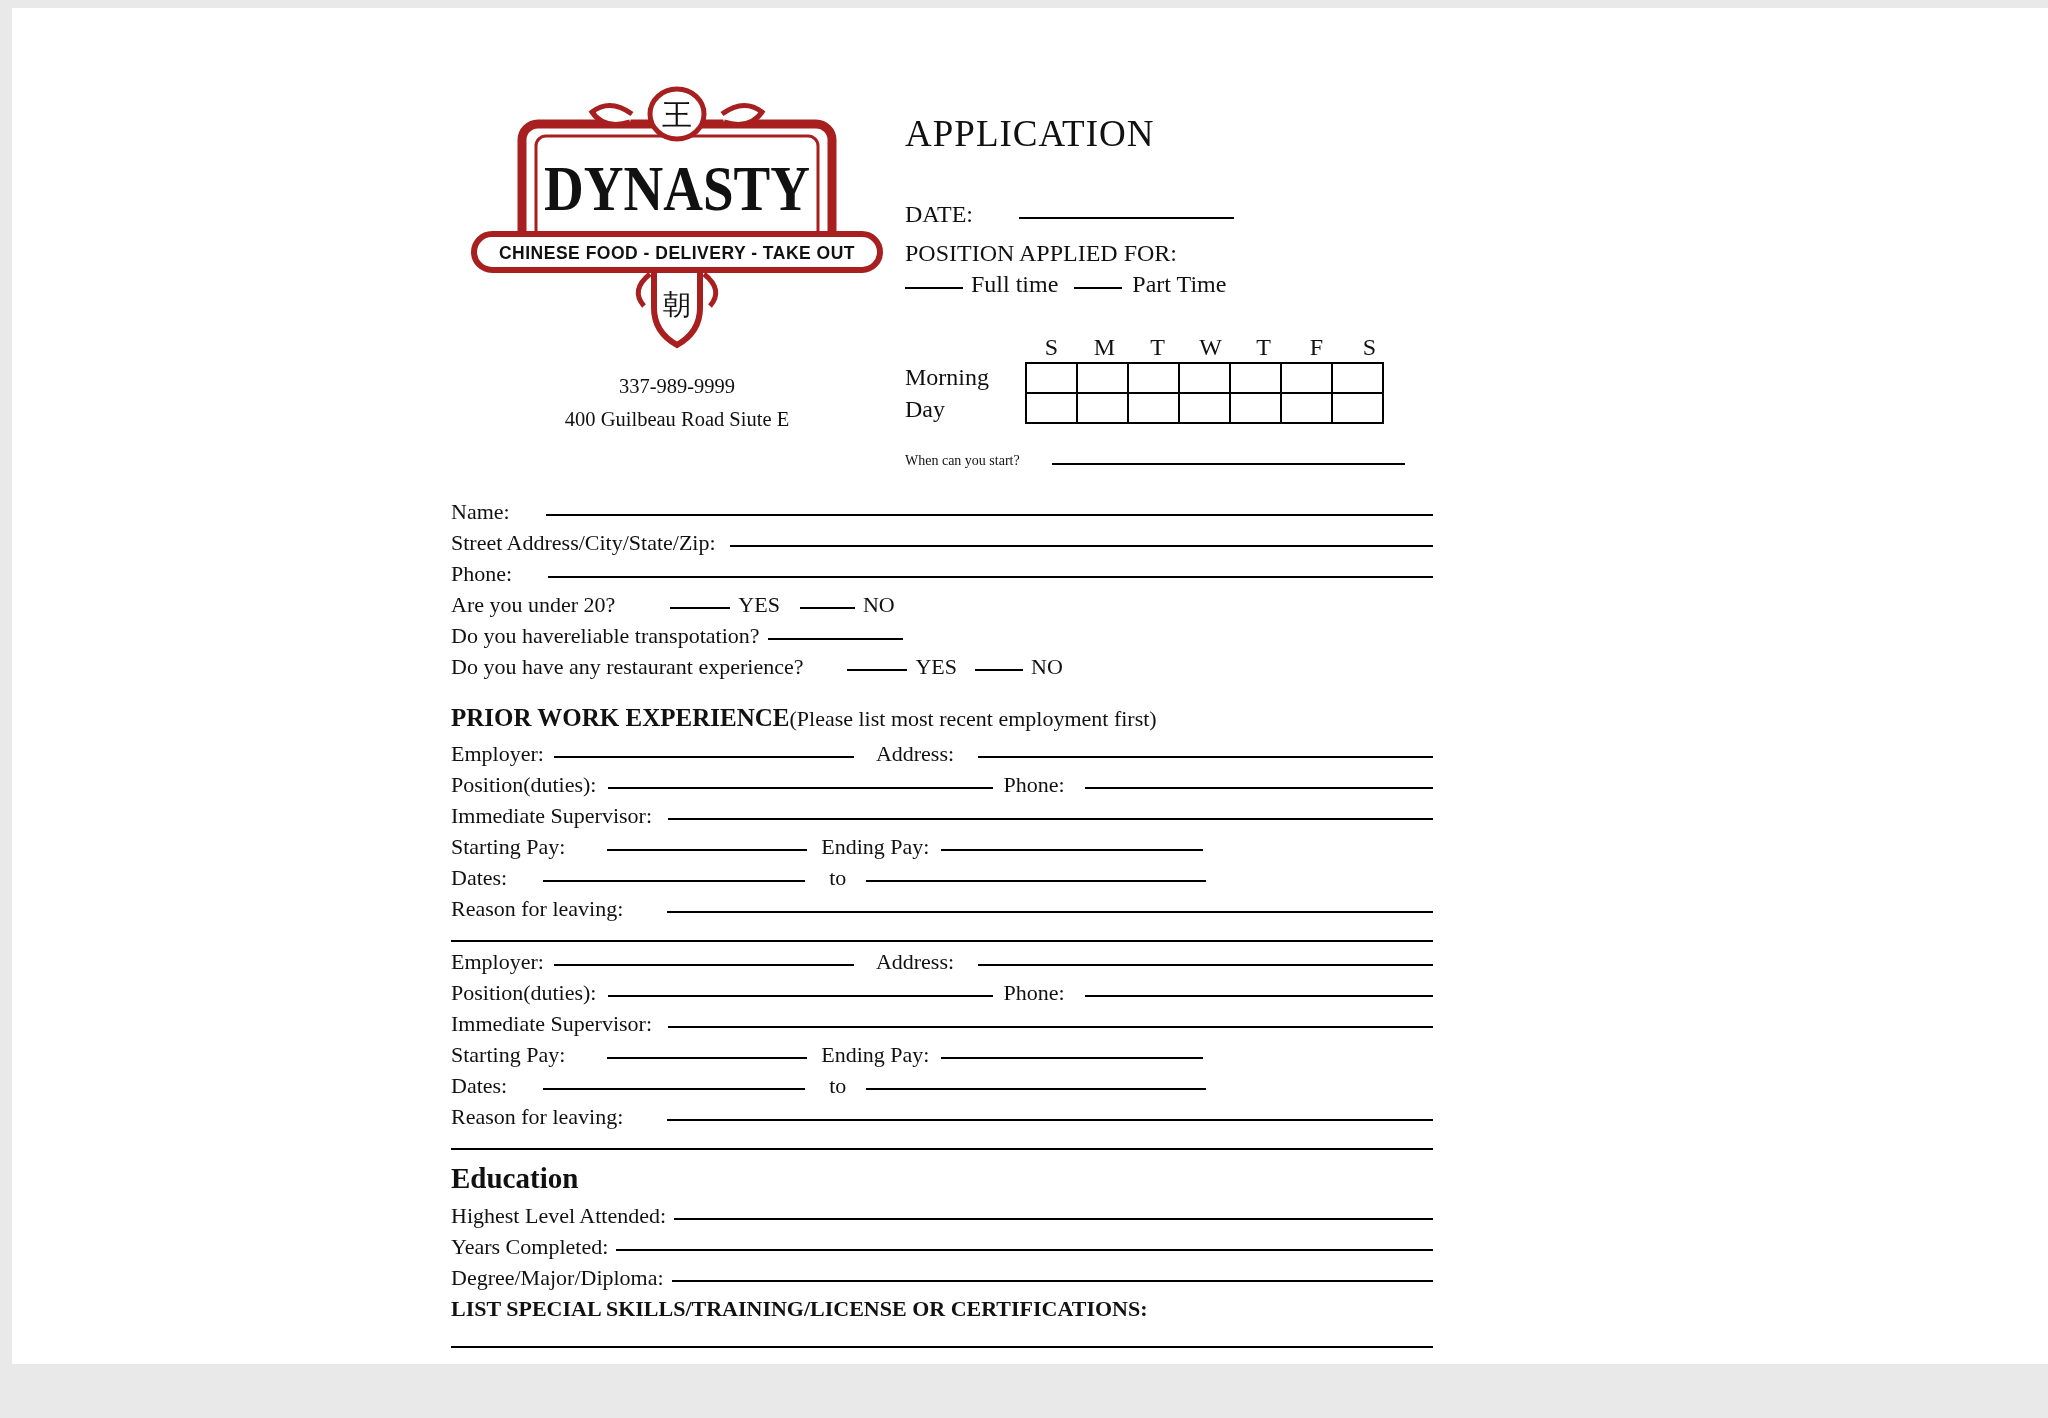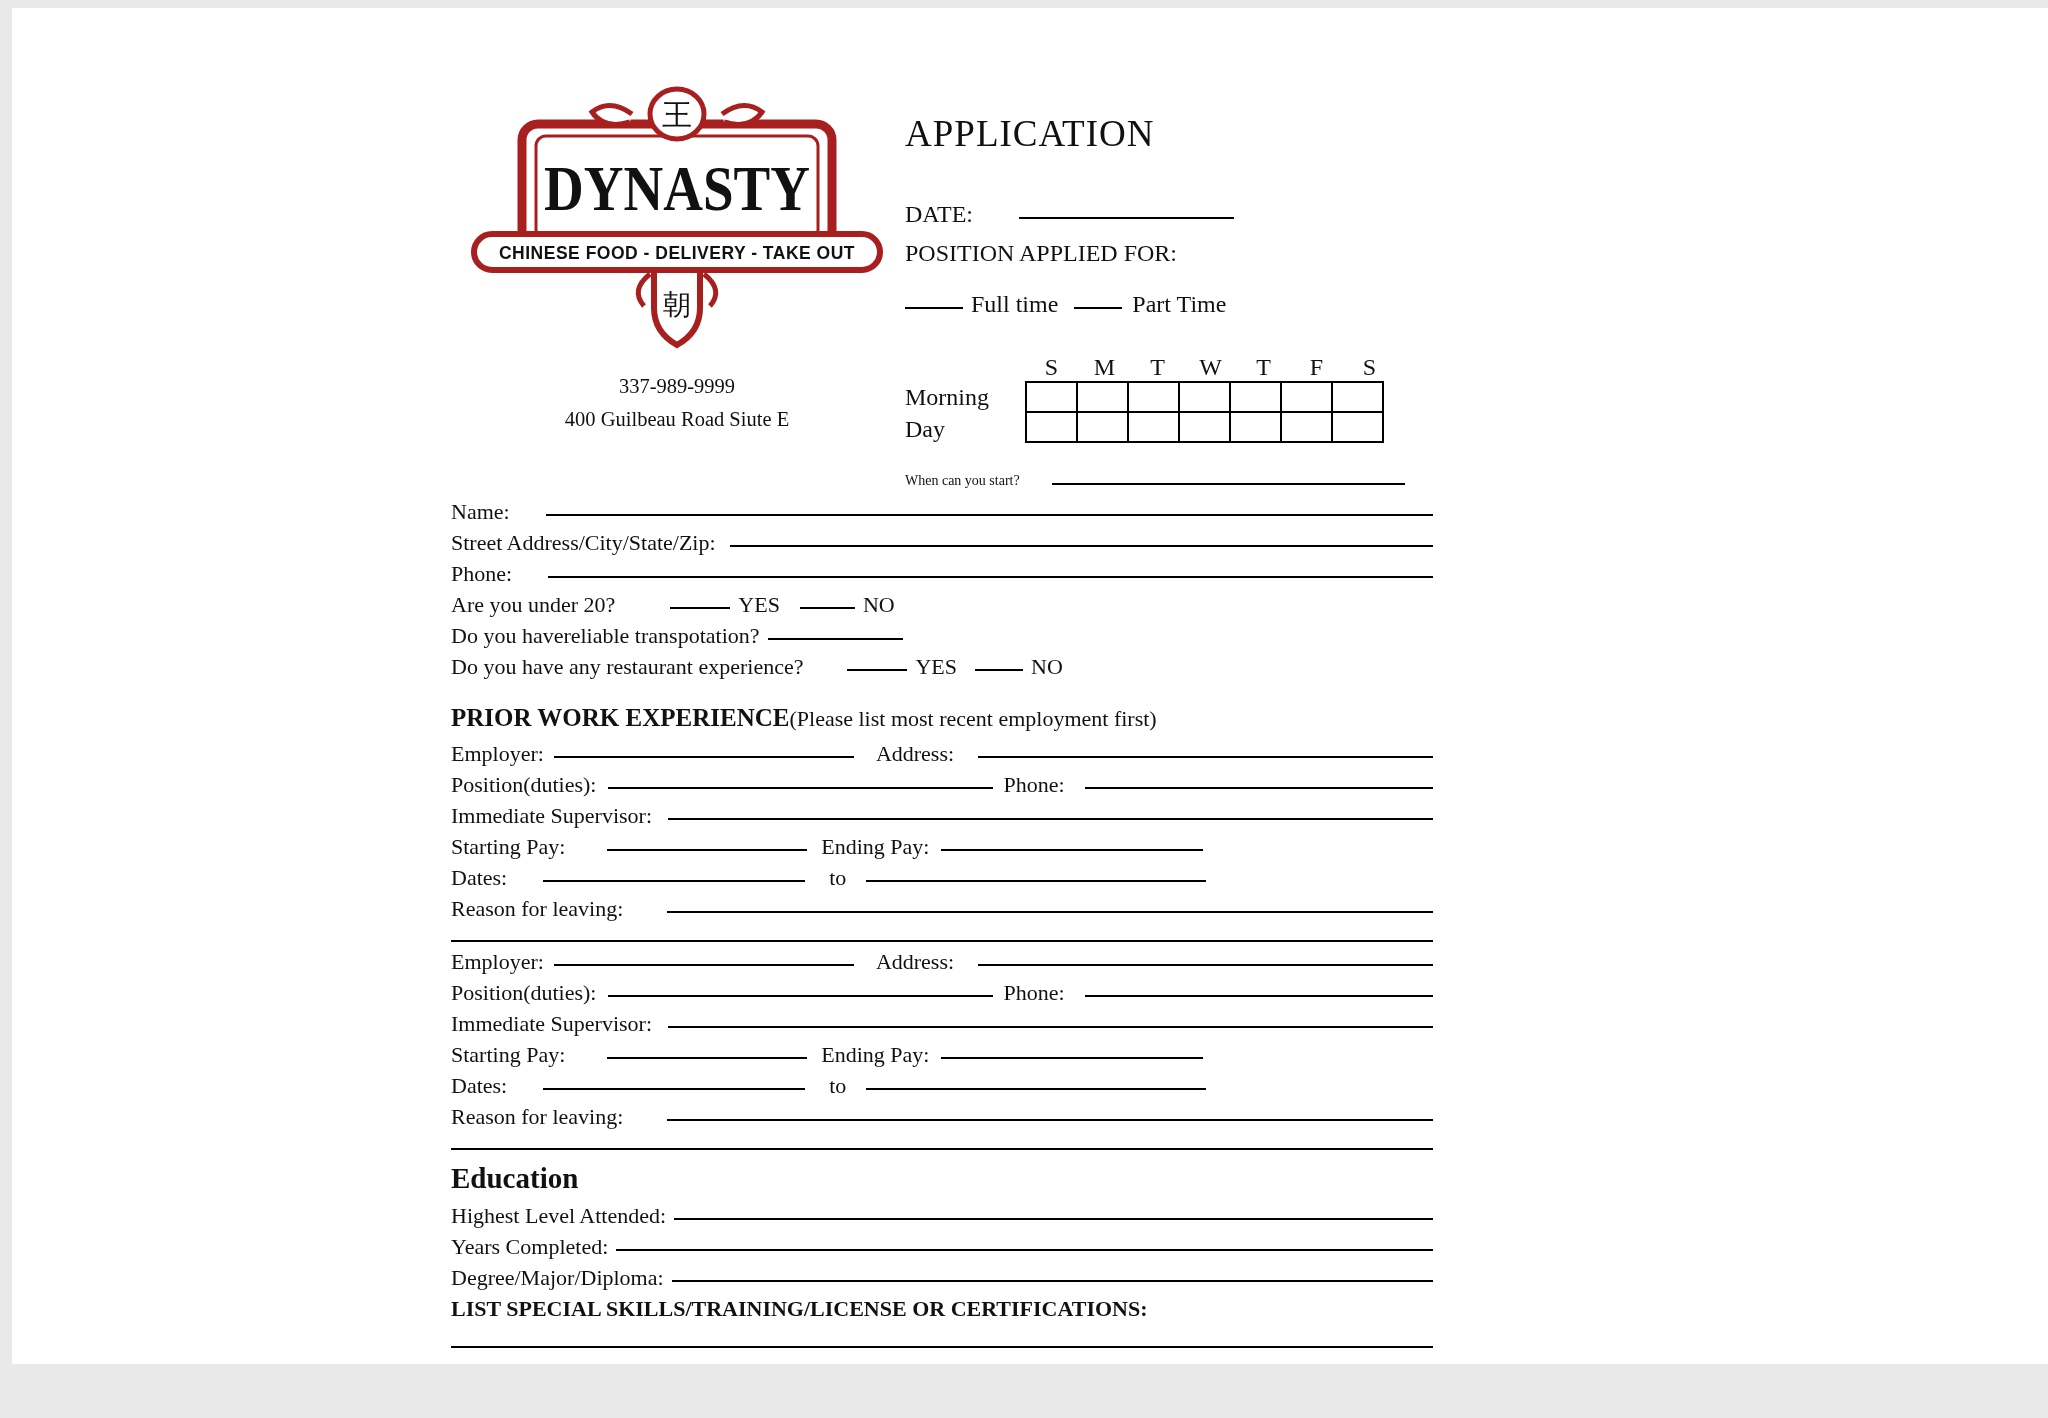--- a/index.html
+++ b/index.html
@@ -20,26 +20,26 @@
 
   
   .app-block{position:absolute;left:893px;top:104px;width:500px;font-size:24px}
   .app-title{font-size:37px;font-weight:400;letter-spacing:1px;margin:0}
   .row{display:flex;align-items:center;white-space:nowrap}
   .blank{border-bottom:2px solid #000;height:6px}
   .fill{flex:1;border-bottom:2px solid #000;height:6px}
 
   .date-row{margin-top:46px}
   .position-row{margin-top:12px}
-  .ft-row{margin-top:24px}
+  .ft-row{margin-top:4px}
 
   .sched{margin-top:36px}
   .sched-days{display:flex;margin-left:120px}
   .sched-days span{width:53px;text-align:center;font-size:24px}
-  .sched-body{display:flex;align-items:flex-start}
+  .sched-body{display:flex;align-items:center}
   .sched-labels{width:120px}
   .sched-labels div{height:32px;line-height:32px;font-size:24px}
   .sched table{border-collapse:collapse}
   .sched td{width:49px;height:28px;border:2px solid #000;padding:0}
   .start-row{margin-top:28px;font-size:14px}
   .start-row .fill{margin-left:32px}
 
   
   .main{position:absolute;left:439px;top:488px;width:982px;font-size:22px}
   .main .row{height:31px;line-height:31px}

